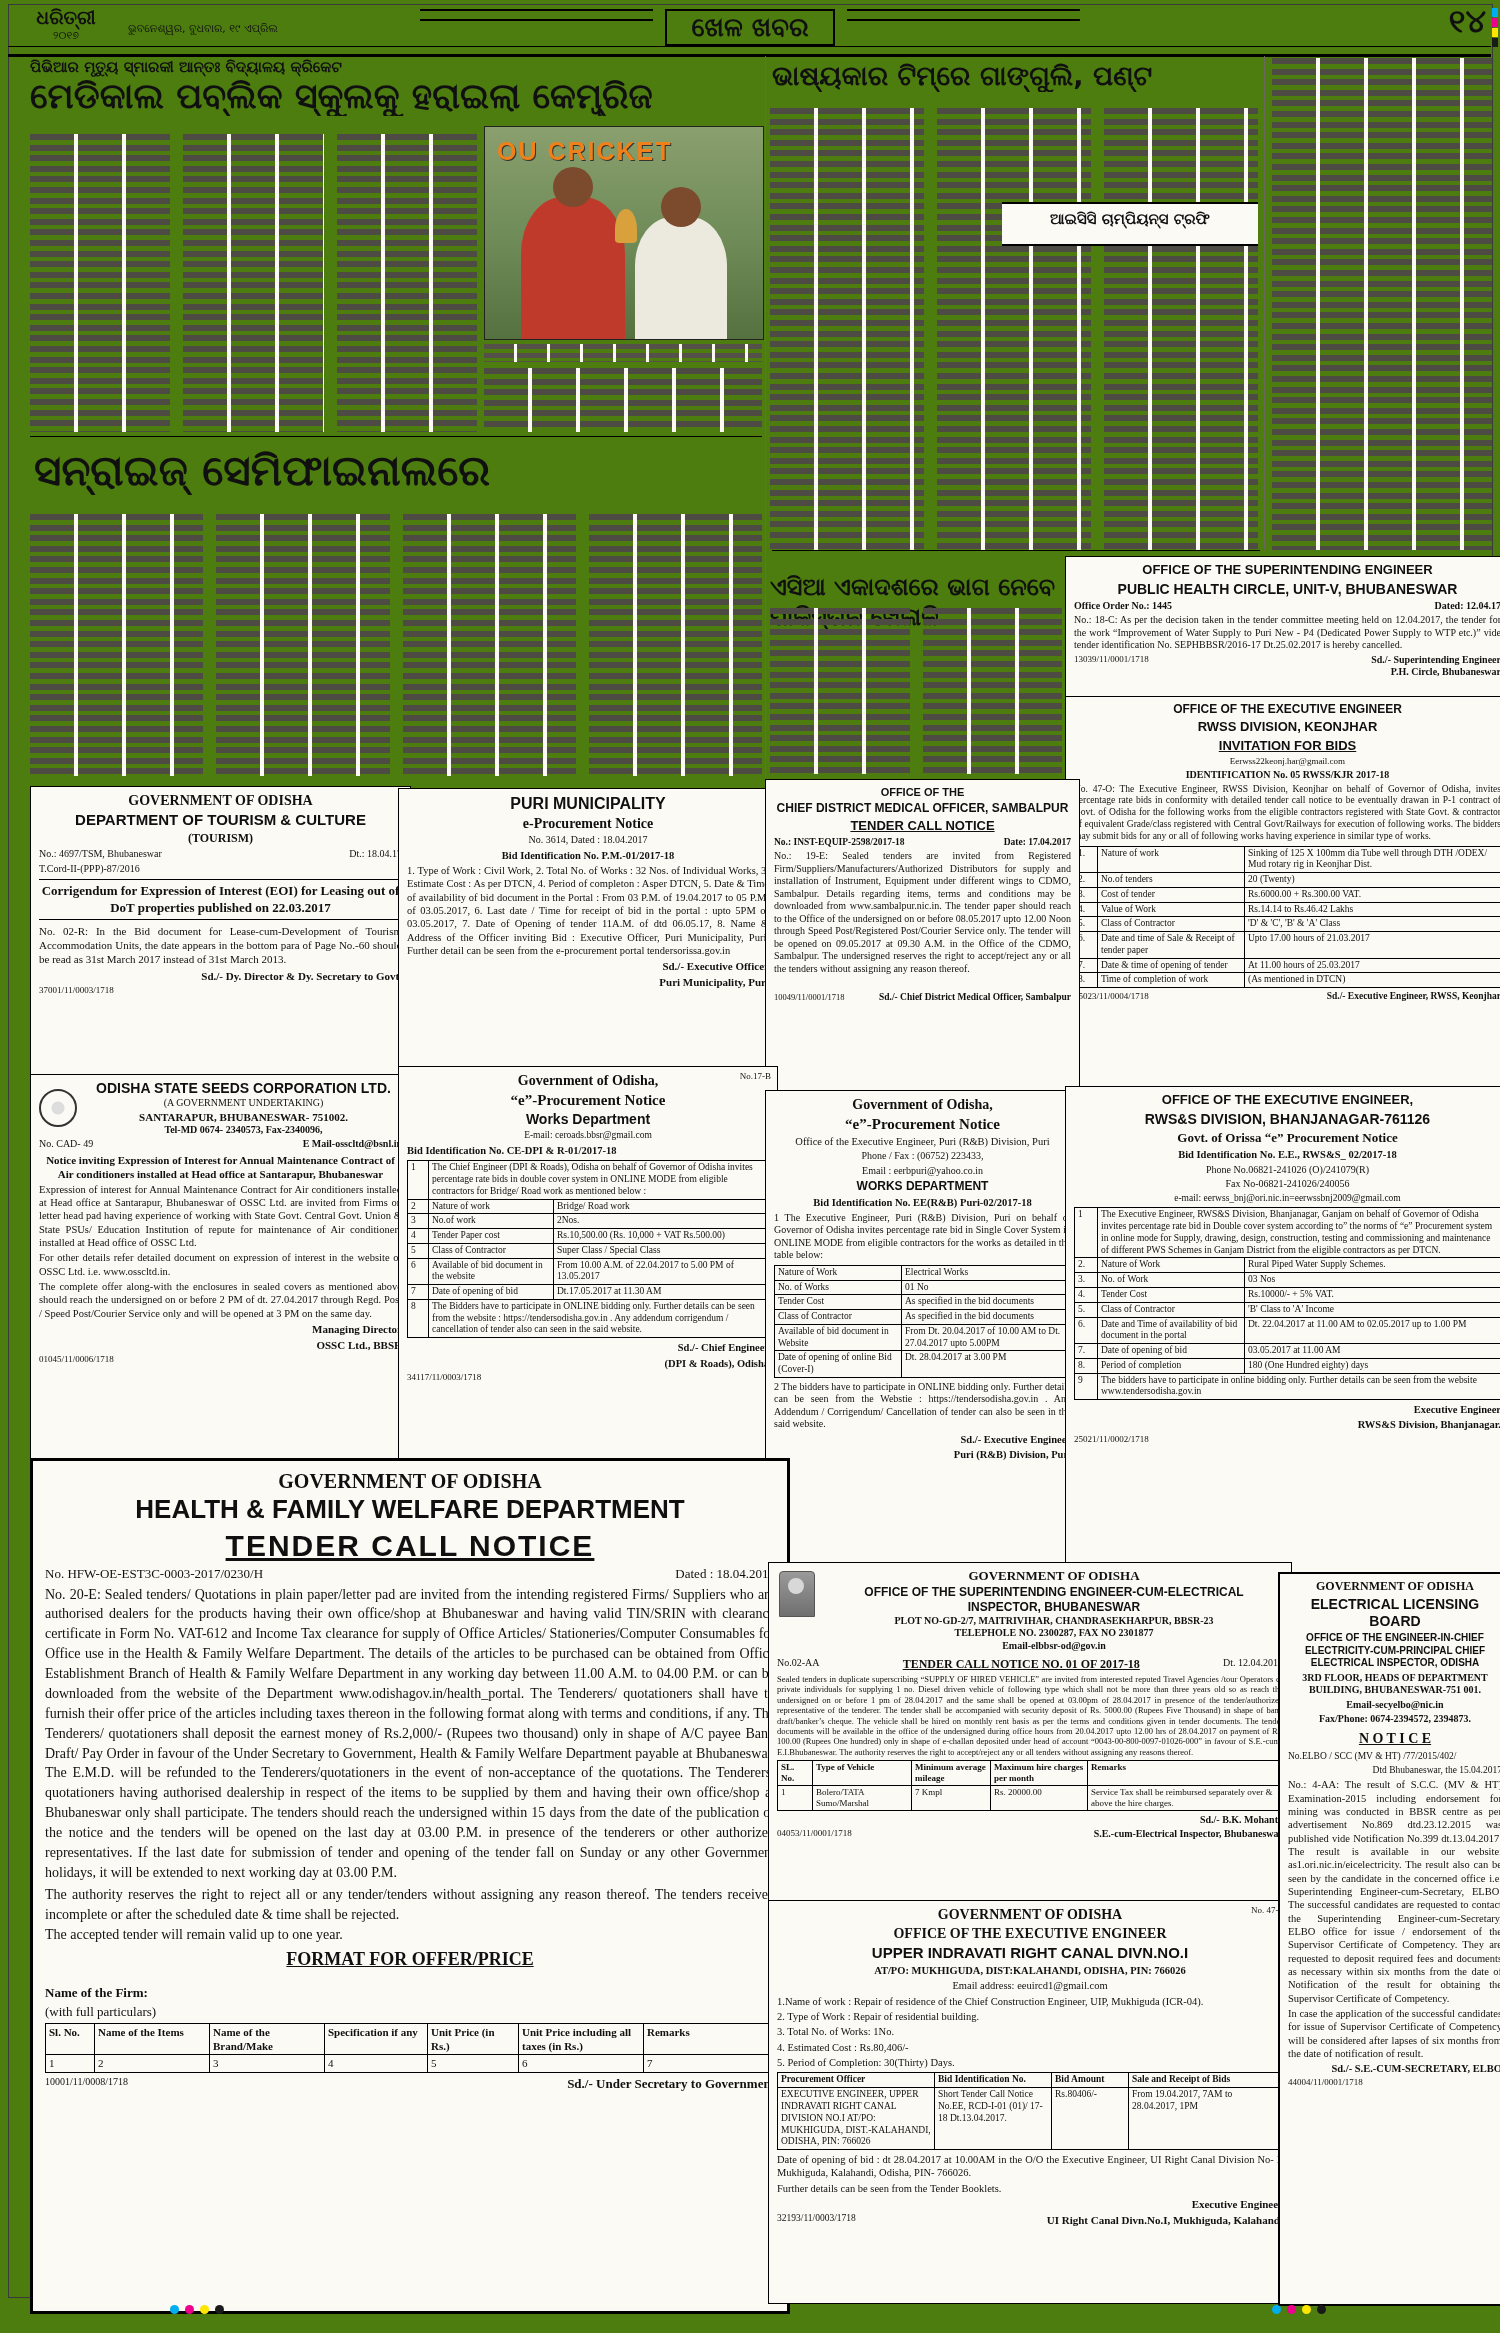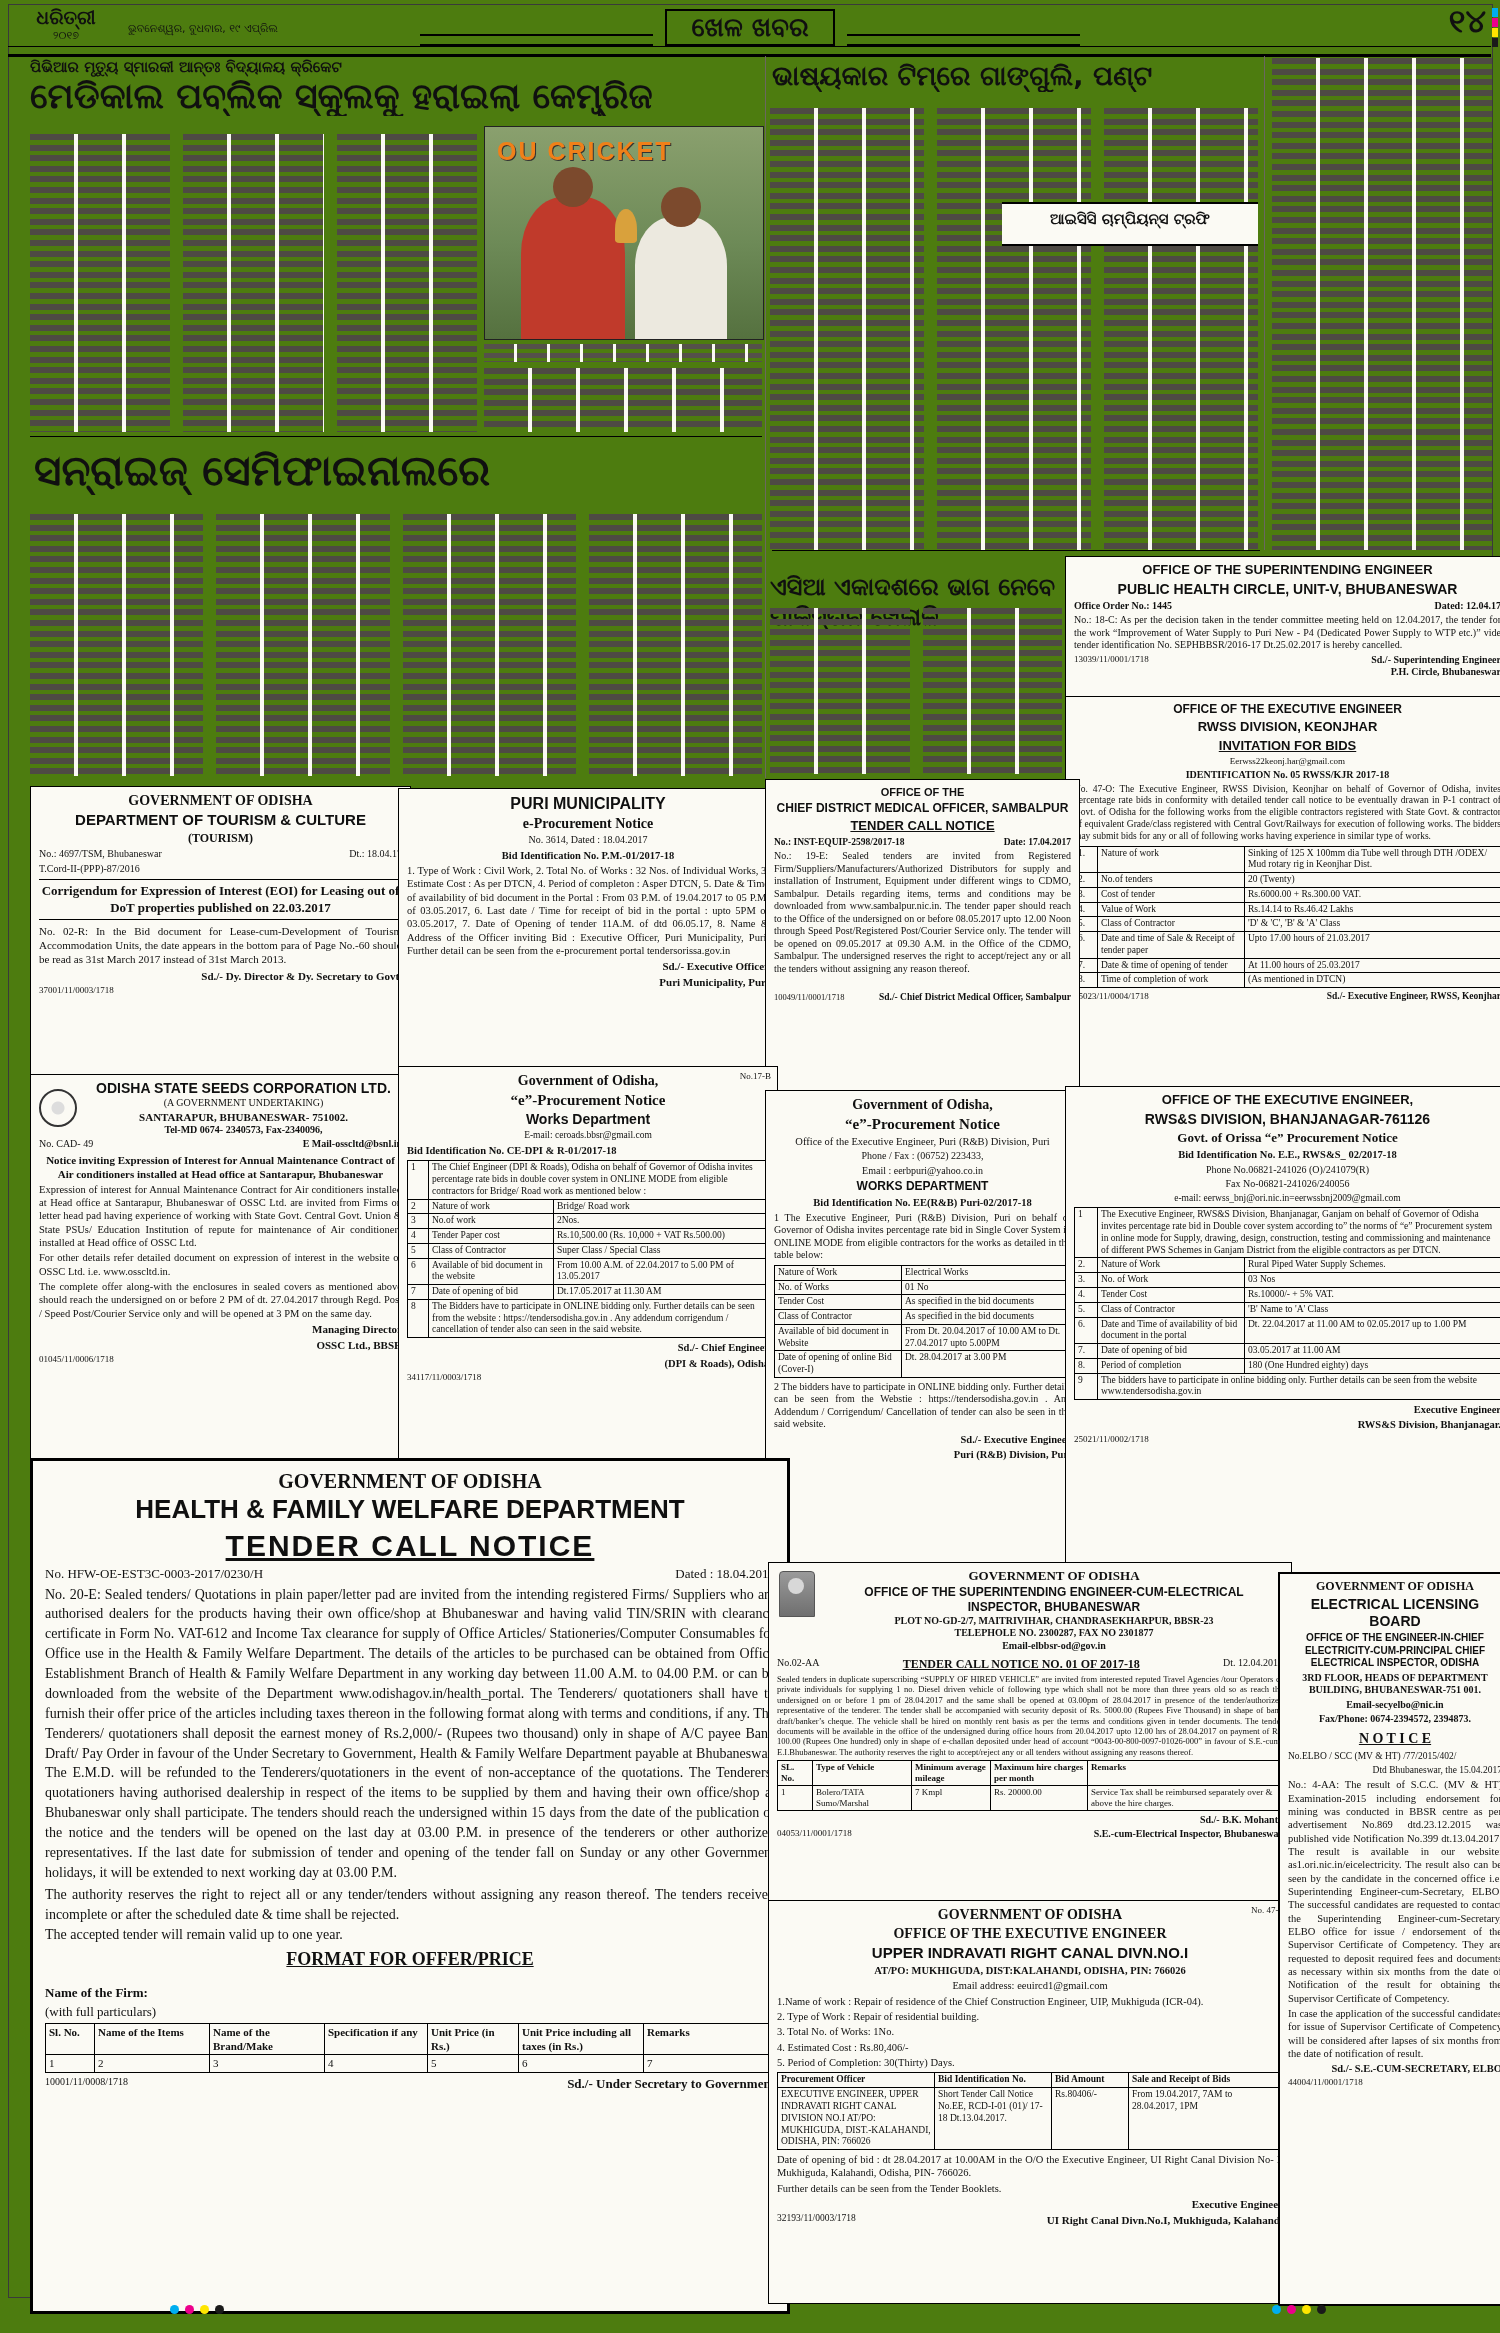--- a/index.html
+++ b/index.html
@@ -19,21 +19,21 @@
   .notice>div{margin-bottom:2px}
   .tbl{width:100%;border-collapse:collapse;margin:3px 0}
   .tbl td,.tbl th{border:1px solid #000;padding:1px 3px;vertical-align:top;text-align:left;font-weight:400}
   .tbl .hc{font-weight:700;text-align:left}
   .sim{background-image:repeating-linear-gradient(90deg,transparent 0 44px,#fbfaf4 44px 48px),repeating-linear-gradient(180deg,#4e4a44 0 6px,transparent 6px 10.6px)}
   .sim-f{background-image:repeating-linear-gradient(90deg,transparent 0 30px,#fbfaf4 30px 33px),repeating-linear-gradient(180deg,#55504a 0 5px,transparent 5px 8.6px)}
   .cols{display:flex;gap:13px}
   .cols>.col{flex:1;height:100%}
   .vrule{position:absolute;width:1px;background:#6b675f}
   .hrule{position:absolute;height:1px;background:#000}
-  .mast-center{display:flex;align-items:flex-end;gap:12px}
+  .mast-center{display:flex;align-items:flex-start;gap:12px}
   .mast-line{flex:1;height:8px;border-top:2px solid #000;border-bottom:2px solid #000}
   .mast-box{border:2px solid #000;padding:1px 24px;font-size:26px;font-weight:700;white-space:nowrap}
   .photo{position:absolute;background:linear-gradient(180deg,#8aa06e 0%,#6d8a57 55%,#55713f 100%);border:1px solid #222;overflow:hidden}
   .person{position:absolute;bottom:0;border-radius:40% 40% 0 0}
   .person::before{content:"";position:absolute;top:-30px;left:50%;transform:translateX(-50%);width:40px;height:40px;border-radius:50%;background:#7c4a2d}
   .p-red{left:36px;width:104px;height:142px;background:#c03a2b}
   .p-white{right:36px;width:92px;height:122px;background:#ece9df}
   .trophy{position:absolute;left:130px;bottom:96px;width:22px;height:34px;background:#d9a13c;border-radius:50% 50% 20% 20%/60% 60% 10% 10%}
   .photo-overlay{position:absolute;top:10px;left:12px;color:#f08019;font-size:25px;letter-spacing:2px;text-shadow:1px 1px 0 #333;font-weight:700}
   .icc-box{background:#fbfaf4;border-top:2px solid #000;border-bottom:2px solid #000;padding-top:6px}
@@ -375,21 +375,21 @@
             <td>03 Nos</td>
           </tr>
       <tr>
             <td>4.</td>
             <td>Tender Cost</td>
             <td>Rs.10000/- + 5% VAT.</td>
           </tr>
       <tr>
             <td>5.</td>
             <td>Class of Contractor</td>
-            <td>'B' Name to 'A' Class</td>
+            <td>'B' Class to 'A' Income</td>
           </tr>
       <tr>
             <td>6.</td>
             <td>Date and Time of availability of bid document in the portal</td>
             <td>Dt. 22.04.2017 at 11.00 AM to 02.05.2017 up to 1.00 PM</td>
           </tr>
       <tr>
             <td>7.</td>
             <td>Date of opening of bid</td>
             <td>03.05.2017 at 11.00 AM</td>

